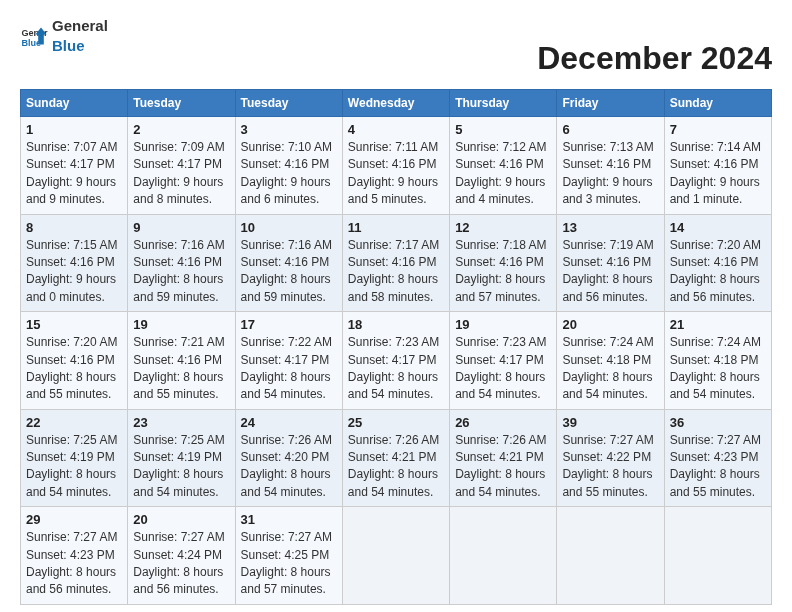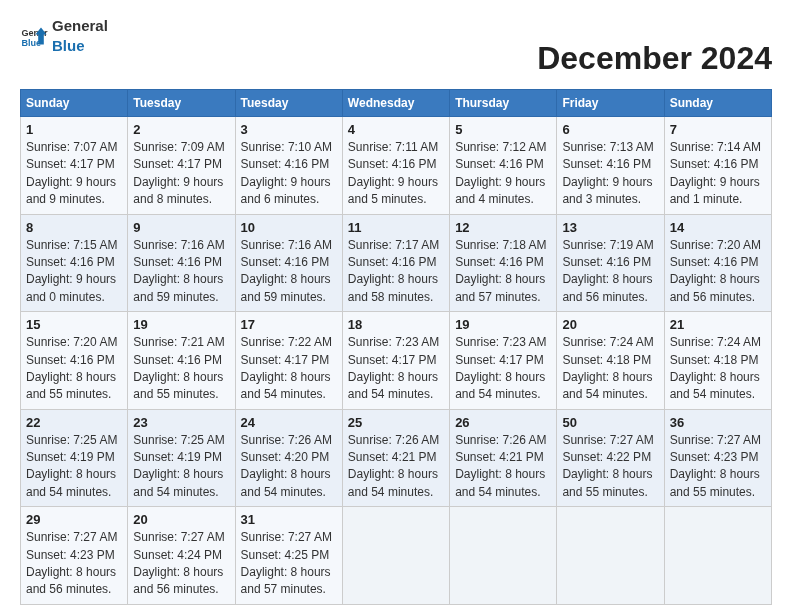--- a/index.html
+++ b/index.html
@@ -222,21 +222,21 @@
         </td>
         <td>
           <span class="day-number">25</span>
           <div class="day-info">Sunrise: 7:26 AM<br>Sunset: 4:21 PM<br>Daylight: 8 hours and 54 minutes.</div>
         </td>
         <td>
           <span class="day-number">26</span>
           <div class="day-info">Sunrise: 7:26 AM<br>Sunset: 4:21 PM<br>Daylight: 8 hours and 54 minutes.</div>
         </td>
         <td>
-          <span class="day-number">50</span>
+          <span class="day-number">39</span>
           <div class="day-info">Sunrise: 7:27 AM<br>Sunset: 4:22 PM<br>Daylight: 8 hours and 55 minutes.</div>
         </td>
         <td>
           <span class="day-number">36</span>
           <div class="day-info">Sunrise: 7:27 AM<br>Sunset: 4:23 PM<br>Daylight: 8 hours and 55 minutes.</div>
         </td>
       </tr>
       <tr>
         <td>
           <span class="day-number">29</span>

